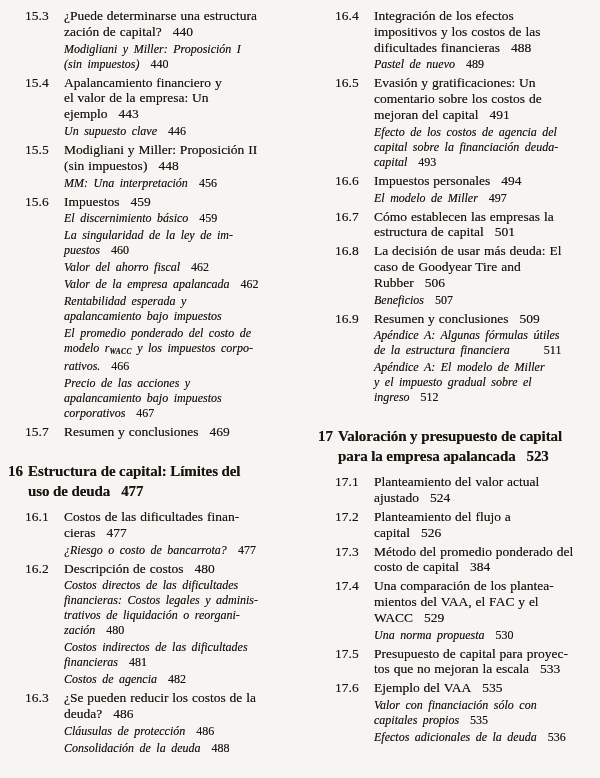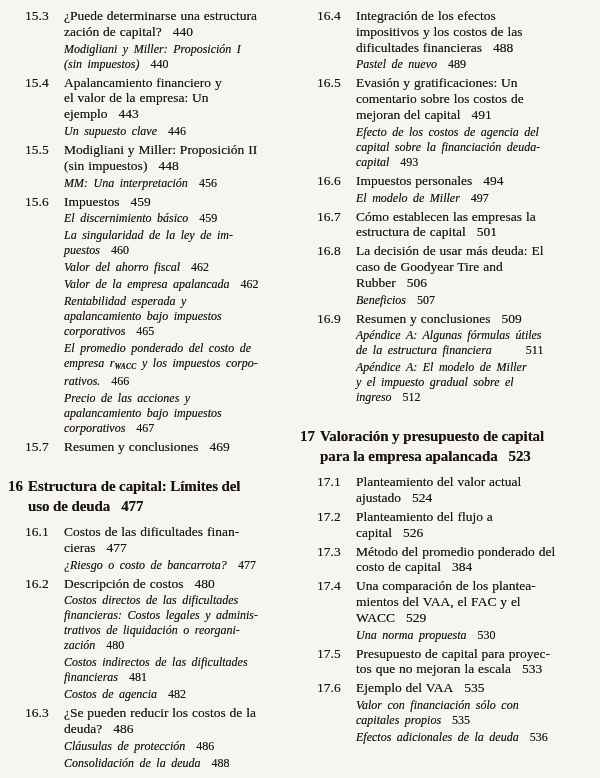--- a/index.html
+++ b/index.html
@@ -10,21 +10,21 @@
     height: 778px;
     overflow: hidden;
     background: #f6f5f1;
     color: #181410;
     font-family: "Liberation Serif", "DejaVu Serif", serif;
     text-shadow: 0 0 0.4px rgba(20,15,10,0.55);
   }
   #toc { position: absolute; top: 5px; left: 0; right: 0; }
   .col { position: absolute; top: 0; }
   .col0 { left: 8px;   width: 294px; }
-  .col1 { left: 300px; width: 282px; }
+  .col1 { left: 318px; width: 282px; }
 
   .entry { position: relative; }
   .line { white-space: nowrap; }
 
   .section {
     margin-top: 3px;
     font-size: 13.5px;
     line-height: 15.8px;
     word-spacing: 0.5px;
   }
@@ -135,27 +135,26 @@
         </div>
         <div class="entry sub">
           <div class="txt">
             <div class="line"><span>Valor de la empresa apalancada</span><span class="page-num">462</span></div>
           </div>
         </div>
         <div class="entry sub">
           <div class="txt">
             <div class="line"><span>Rentabilidad esperada y</span></div>
             <div class="line"><span>apalancamiento bajo impuestos</span></div>
-            <div class="line"><span>corporativos</span><span class="page-num">465</span></div>
           </div>
         </div>
         <div class="entry sub">
           <div class="txt">
             <div class="line"><span>El promedio ponderado del costo de</span></div>
-            <div class="line"><span>empresa r</span><sub class="subscript">WACC</sub><span> y los impuestos corpo-</span></div>
+            <div class="line"><span>modelo r</span><sub class="subscript">WACC</sub><span> y los impuestos corpo-</span></div>
             <div class="line"><span>rativos.</span><span class="page-num">466</span></div>
           </div>
         </div>
         <div class="entry sub">
           <div class="txt">
             <div class="line"><span>Precio de las acciones y</span></div>
             <div class="line"><span>apalancamiento bajo impuestos</span></div>
             <div class="line"><span>corporativos</span><span class="page-num">467</span></div>
           </div>
         </div>

